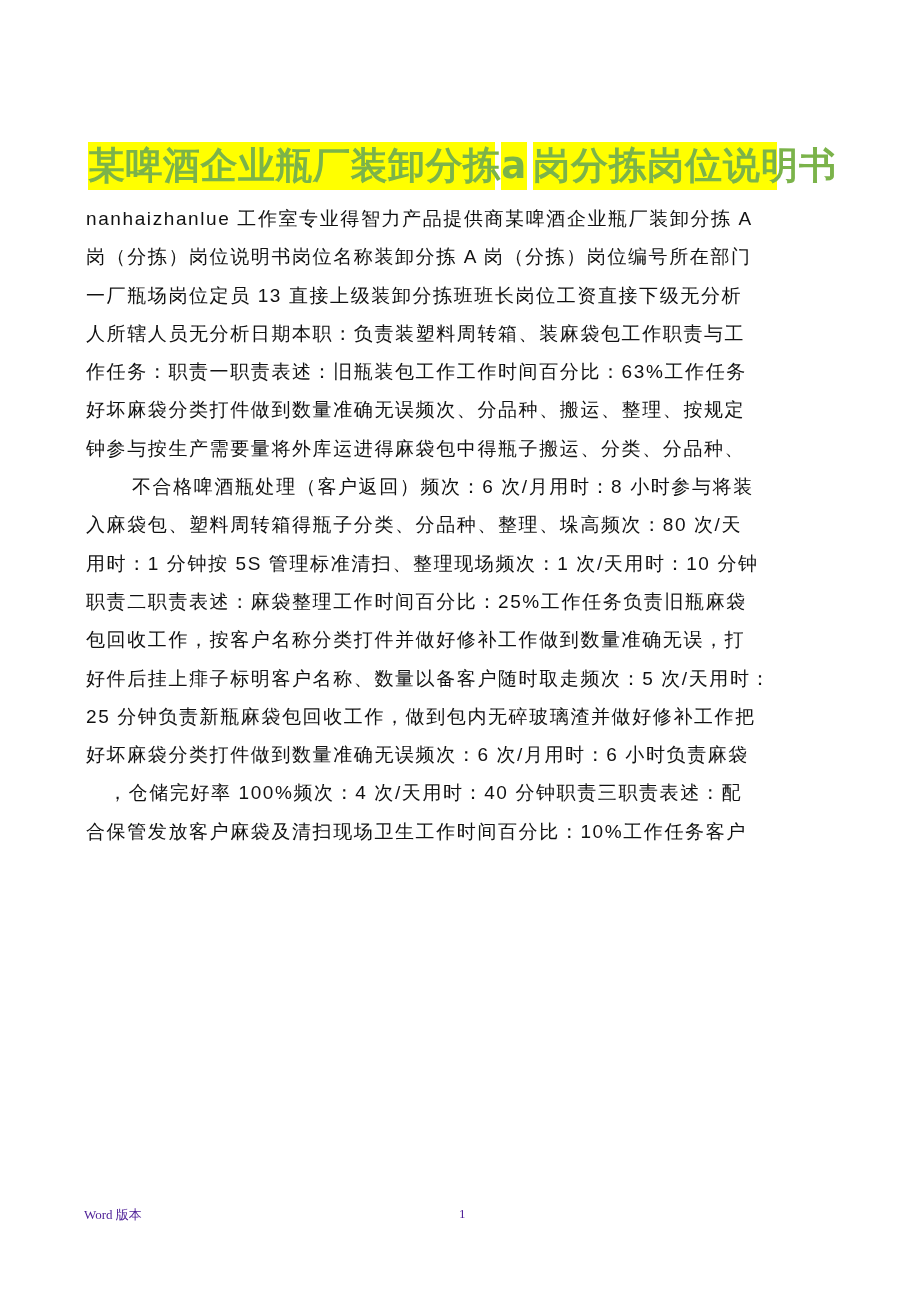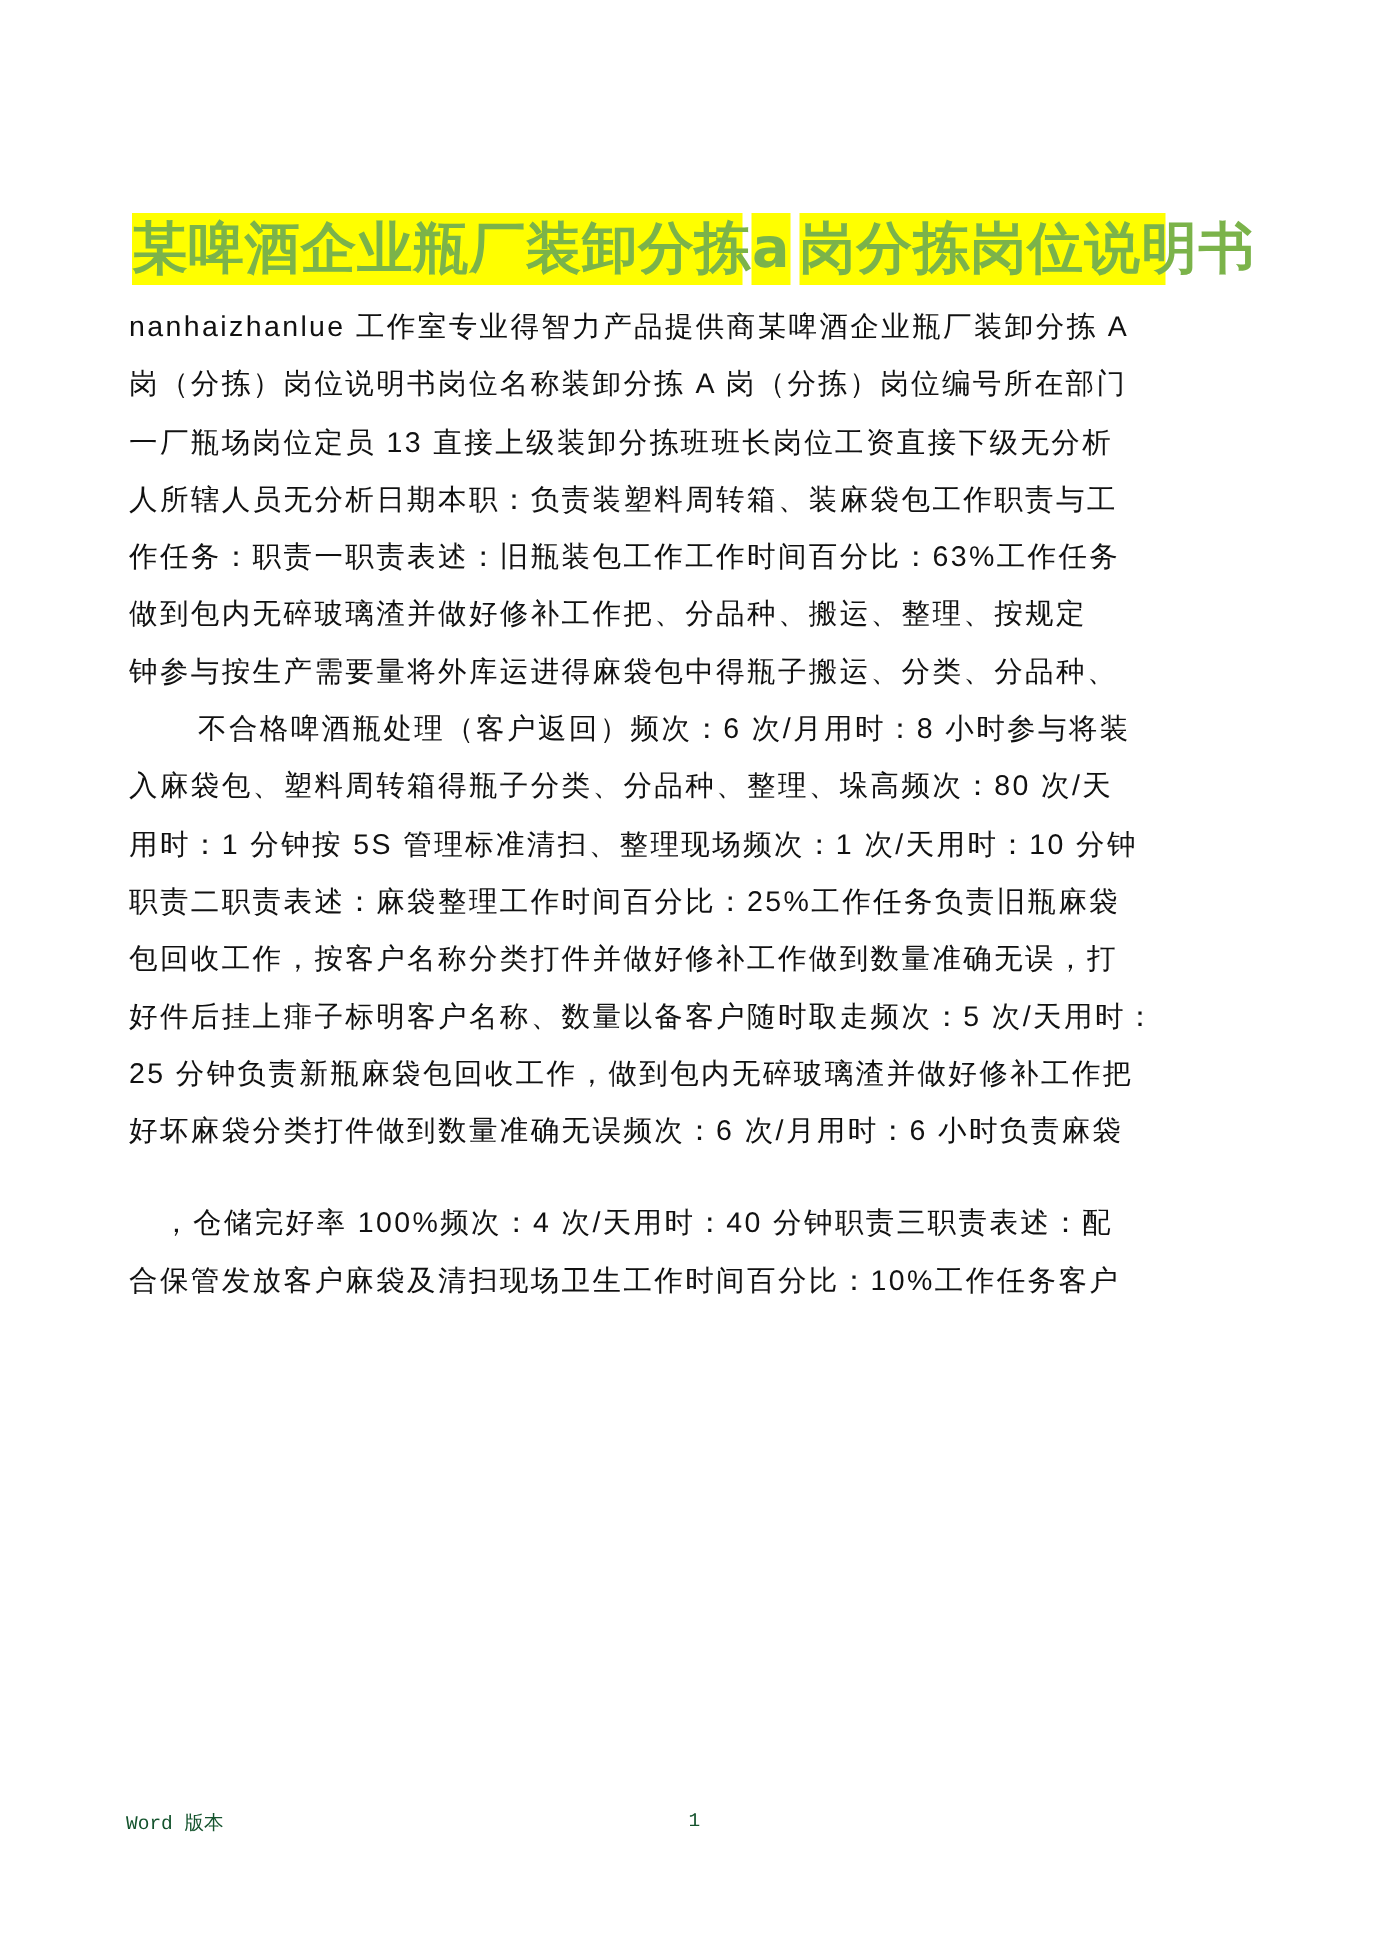--- a/index.html
+++ b/index.html
@@ -59,31 +59,31 @@
       line-height: 38.3px;
       color: #111111;
     }
     .line {
       display: block;
       height: 38.3px;
       white-space: nowrap;
       letter-spacing: 1.6px;
     }
     .line.indent { padding-left: 46px; }
-    .line.indent-small { padding-left: 22px; margin-top: 23px; }
+    .line.indent-small { padding-left: 22px; }
 
     .footer {
       position: absolute;
       top: 1206px;
       left: 84px;
       width: 760px;
       height: 22px;
-      font-family: Liberation Mono, monospace;
+      font-family: Liberation Serif, serif;
       font-size: 13px;
-      color: #14532d;
+      color: #4c1d95;
       text-align: right;
     }
     .footer .left { position: absolute; left: 0; top: 0; }
     .footer .page-num { position: absolute; left: 375px; top: 0; }
   </style>
 </head>
 <body>
 
 <div class="page">
 
@@ -92,21 +92,21 @@
     <span class="hl part2">a</span>
     <span class="hl part3">岗分拣岗位说明书</span>
   </h1>
 
   <div class="body-text">
     <span class="line">nanhaizhanlue 工作室专业得智力产品提供商某啤酒企业瓶厂装卸分拣 A</span>
     <span class="line">岗（分拣）岗位说明书岗位名称装卸分拣 A 岗（分拣）岗位编号所在部门</span>
     <span class="line">一厂瓶场岗位定员 13 直接上级装卸分拣班班长岗位工资直接下级无分析</span>
     <span class="line">人所辖人员无分析日期本职：负责装塑料周转箱、装麻袋包工作职责与工</span>
     <span class="line">作任务：职责一职责表述：旧瓶装包工作工作时间百分比：63%工作任务</span>
-    <span class="line">做到包内无碎玻璃渣并做好修补工作把、分品种、搬运、整理、按规定</span>
+    <span class="line">好坏麻袋分类打件做到数量准确无误频次、分品种、搬运、整理、按规定</span>
     <span class="line">钟参与按生产需要量将外库运进得麻袋包中得瓶子搬运、分类、分品种、</span>
     <span class="line indent">不合格啤酒瓶处理（客户返回）频次：6 次/月用时：8 小时参与将装</span>
     <span class="line">入麻袋包、塑料周转箱得瓶子分类、分品种、整理、垛高频次：80 次/天</span>
     <span class="line">用时：1 分钟按 5S 管理标准清扫、整理现场频次：1 次/天用时：10 分钟</span>
     <span class="line">职责二职责表述：麻袋整理工作时间百分比：25%工作任务负责旧瓶麻袋</span>
     <span class="line">包回收工作，按客户名称分类打件并做好修补工作做到数量准确无误，打</span>
     <span class="line">好件后挂上痱子标明客户名称、数量以备客户随时取走频次：5 次/天用时：</span>
     <span class="line">25 分钟负责新瓶麻袋包回收工作，做到包内无碎玻璃渣并做好修补工作把</span>
     <span class="line">好坏麻袋分类打件做到数量准确无误频次：6 次/月用时：6 小时负责麻袋</span>
     <span class="line indent-small">，仓储完好率 100%频次：4 次/天用时：40 分钟职责三职责表述：配</span>

